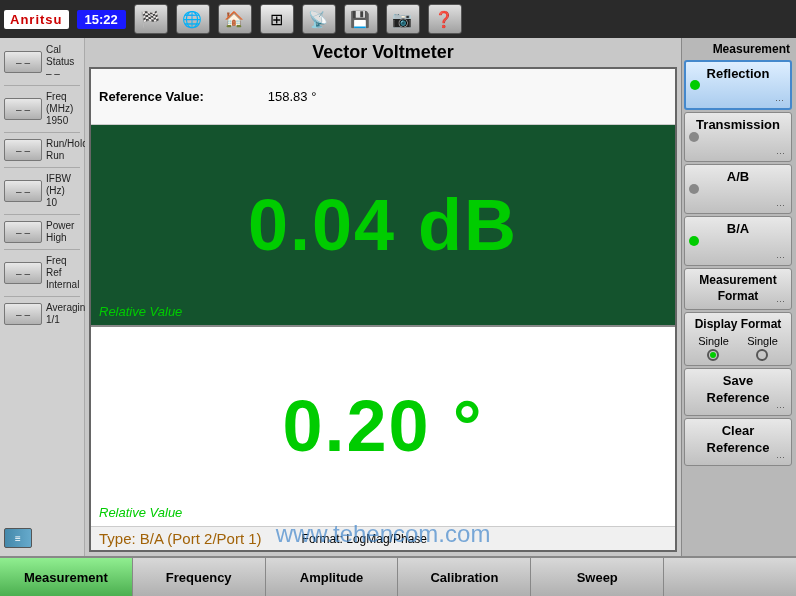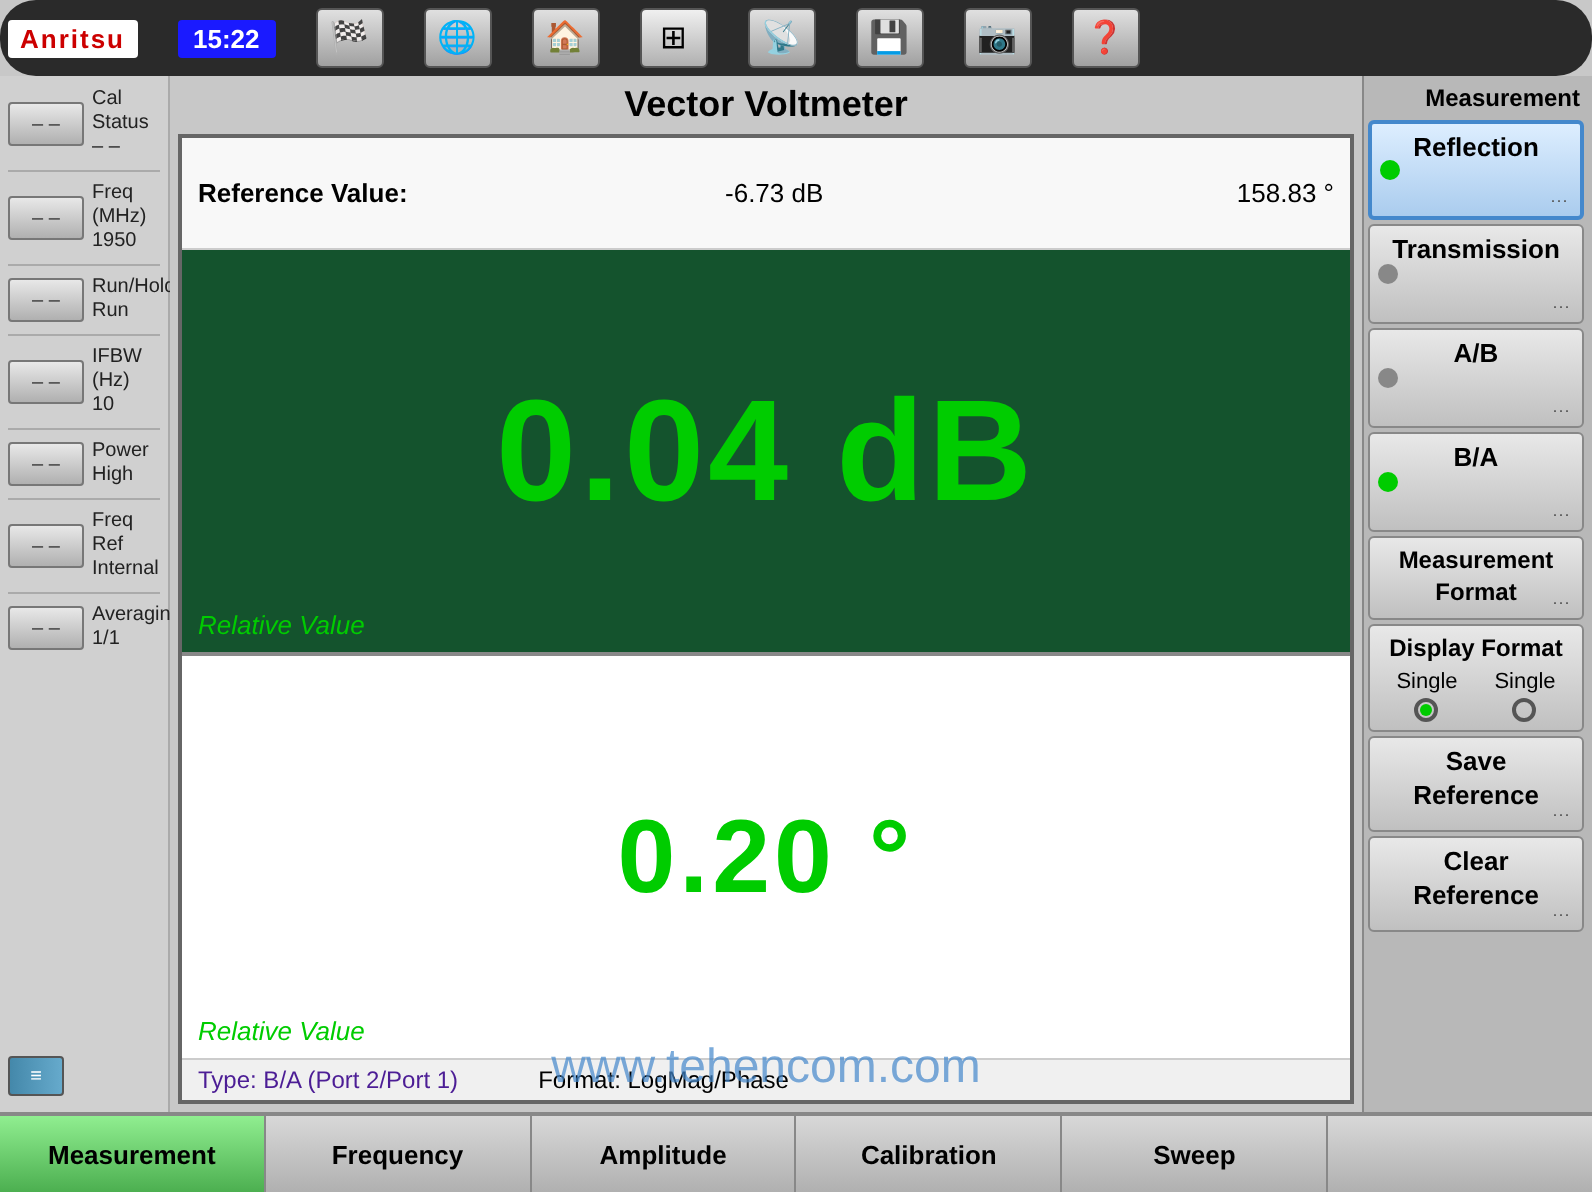--- a/index.html
+++ b/index.html
@@ -12,22 +12,21 @@
       overflow: hidden;
     }
 
     
     #top-bar {
       display: flex;
       align-items: center;
       height: 38px;
       background: #2a2a2a;
       padding: 2px 4px;
-      gap: 20px;
-      border-radius: 18px;
+      gap: 8px;
     }
     #anritsu-logo {
       background: #fff;
       color: #cc0000;
       font-weight: bold;
       font-size: 13px;
       padding: 2px 6px;
       border-radius: 2px;
       letter-spacing: 1px;
       min-width: 60px;
@@ -177,21 +176,21 @@
     }
     #lower-display {
       flex: 1;
       display: flex;
       align-items: center;
       justify-content: center;
       position: relative;
       background: #fff;
     }
     #lower-value {
-      font-size: 52px;
+      font-size: 72px;
       font-weight: bold;
       color: #00cc00;
       letter-spacing: 2px;
     }
     #lower-relative {
       position: absolute;
       bottom: 6px;
       left: 8px;
       font-size: 13px;
       font-style: italic;
@@ -199,22 +198,22 @@
     }
     #status-bar {
       display: flex;
       align-items: center;
       padding: 3px 8px;
       background: #f0f0f0;
       border-top: 1px solid #ccc;
       gap: 40px;
     }
     #type-info {
-      font-size: 12px;
-      color: #4c1d95;
+      font-size: 15px;
+      color: #a16207;
     }
     #format-info {
       font-size: 12px;
       color: #000;
     }
 
     
     #right-panel {
       width: 115px;
       background: #b8b8b8;
@@ -417,21 +416,20 @@
         <span style="font-size:10px;color:#fff;">≡</span>
       </div>
     </div>
   </div>
 
   <div id="center-content">
     <div id="vvm-title">Vector Voltmeter</div>
     <div id="measurement-panel">
       <div id="ref-bar">
         <span id="ref-label">Reference Value:</span>
-        <span id="ref-db">-6.73 dB</span>
         <span id="ref-deg">158.83 °</span>
       </div>
       <div id="upper-display">
         <div id="upper-value">0.04  dB</div>
         <div id="upper-relative">Relative Value</div>
       </div>
       <div id="lower-display">
         <div id="lower-value">0.20  °</div>
         <div id="lower-relative">Relative Value</div>
       </div>

